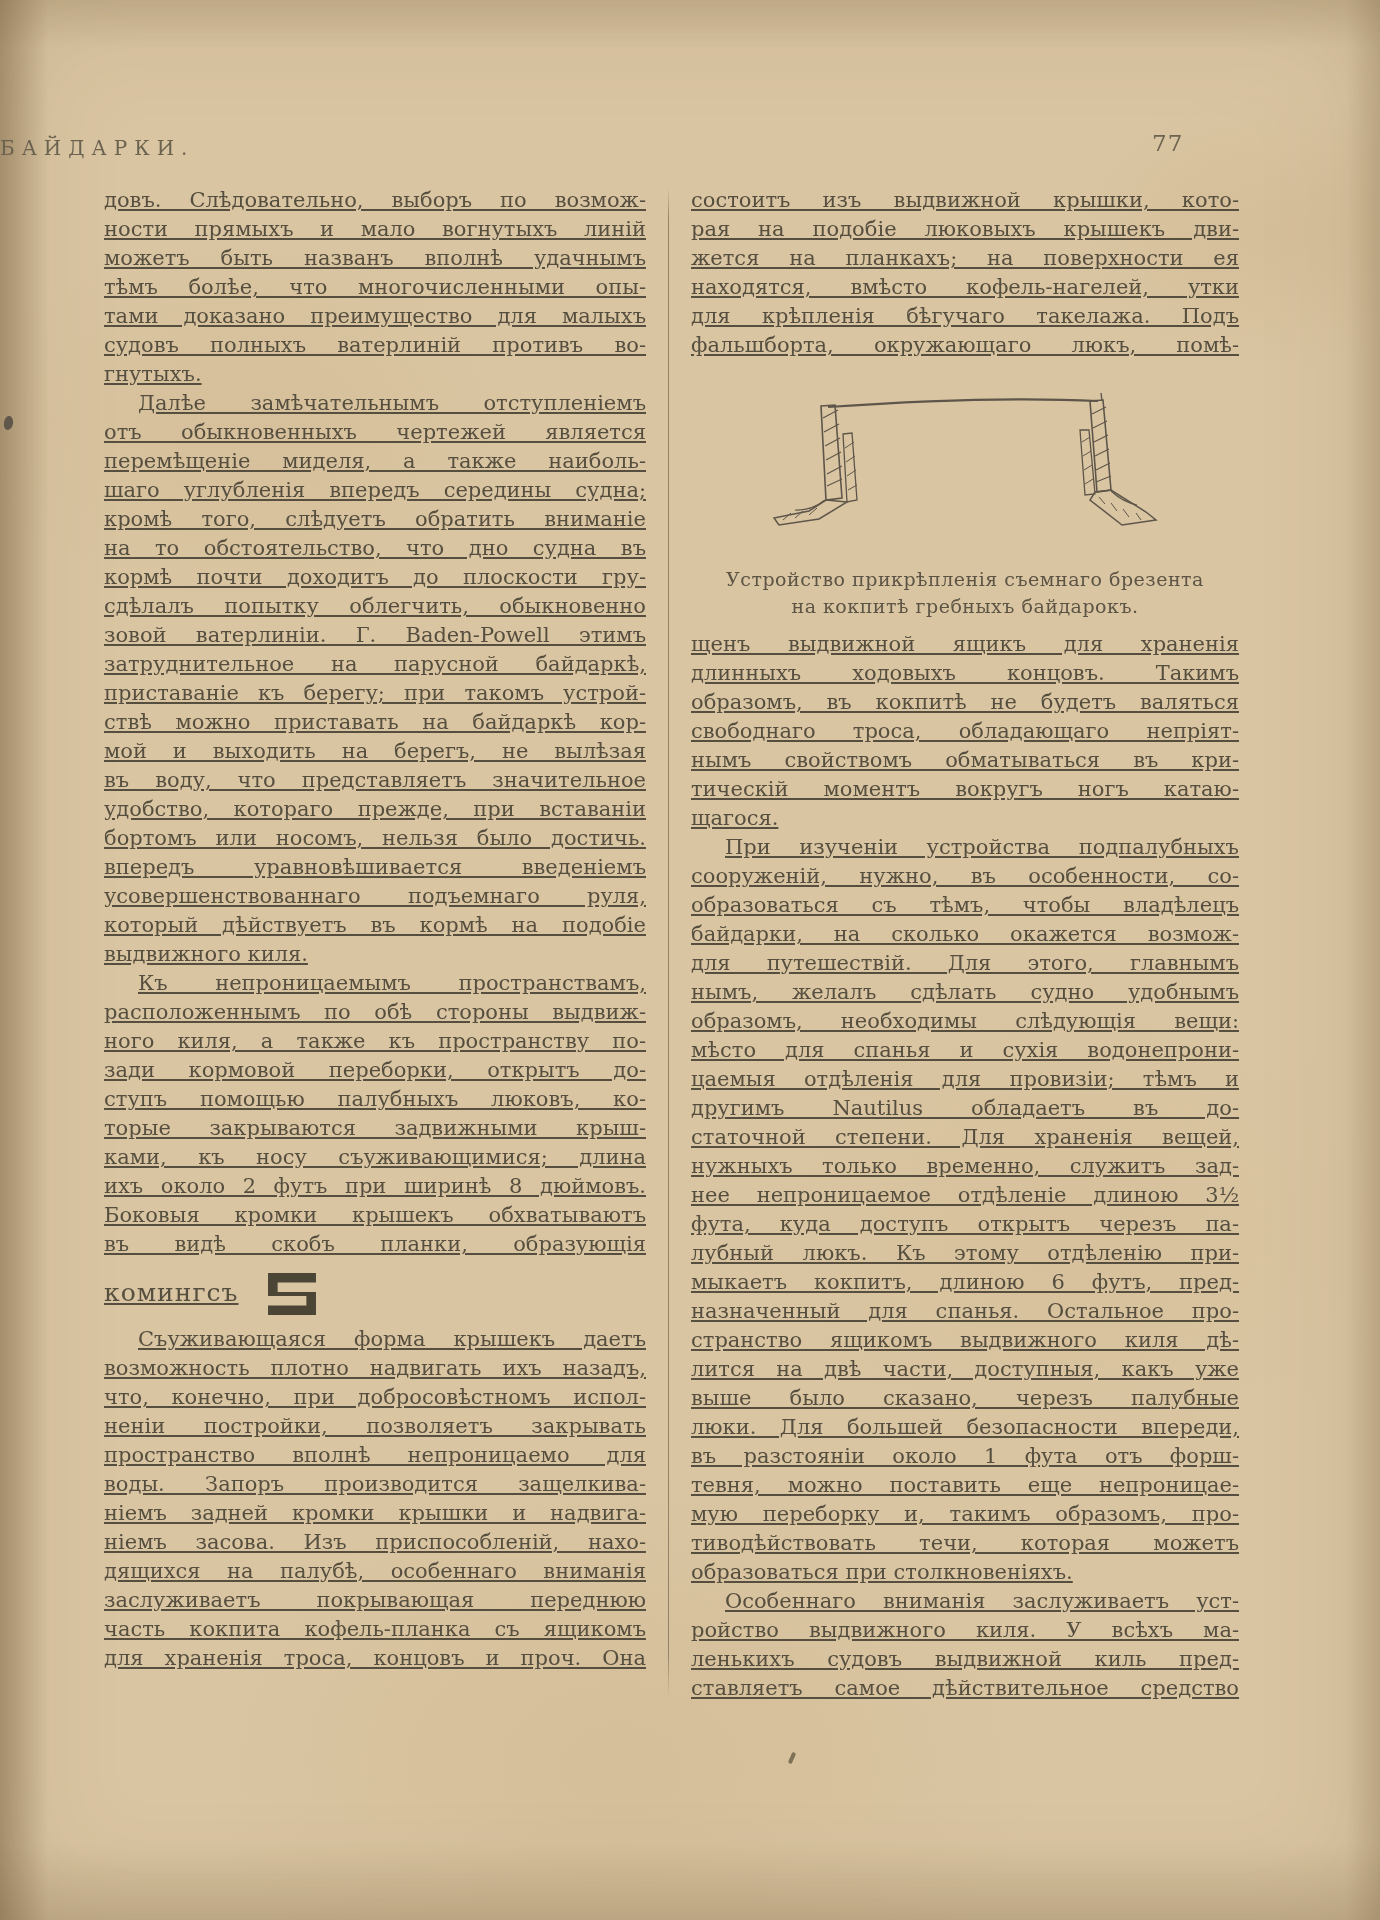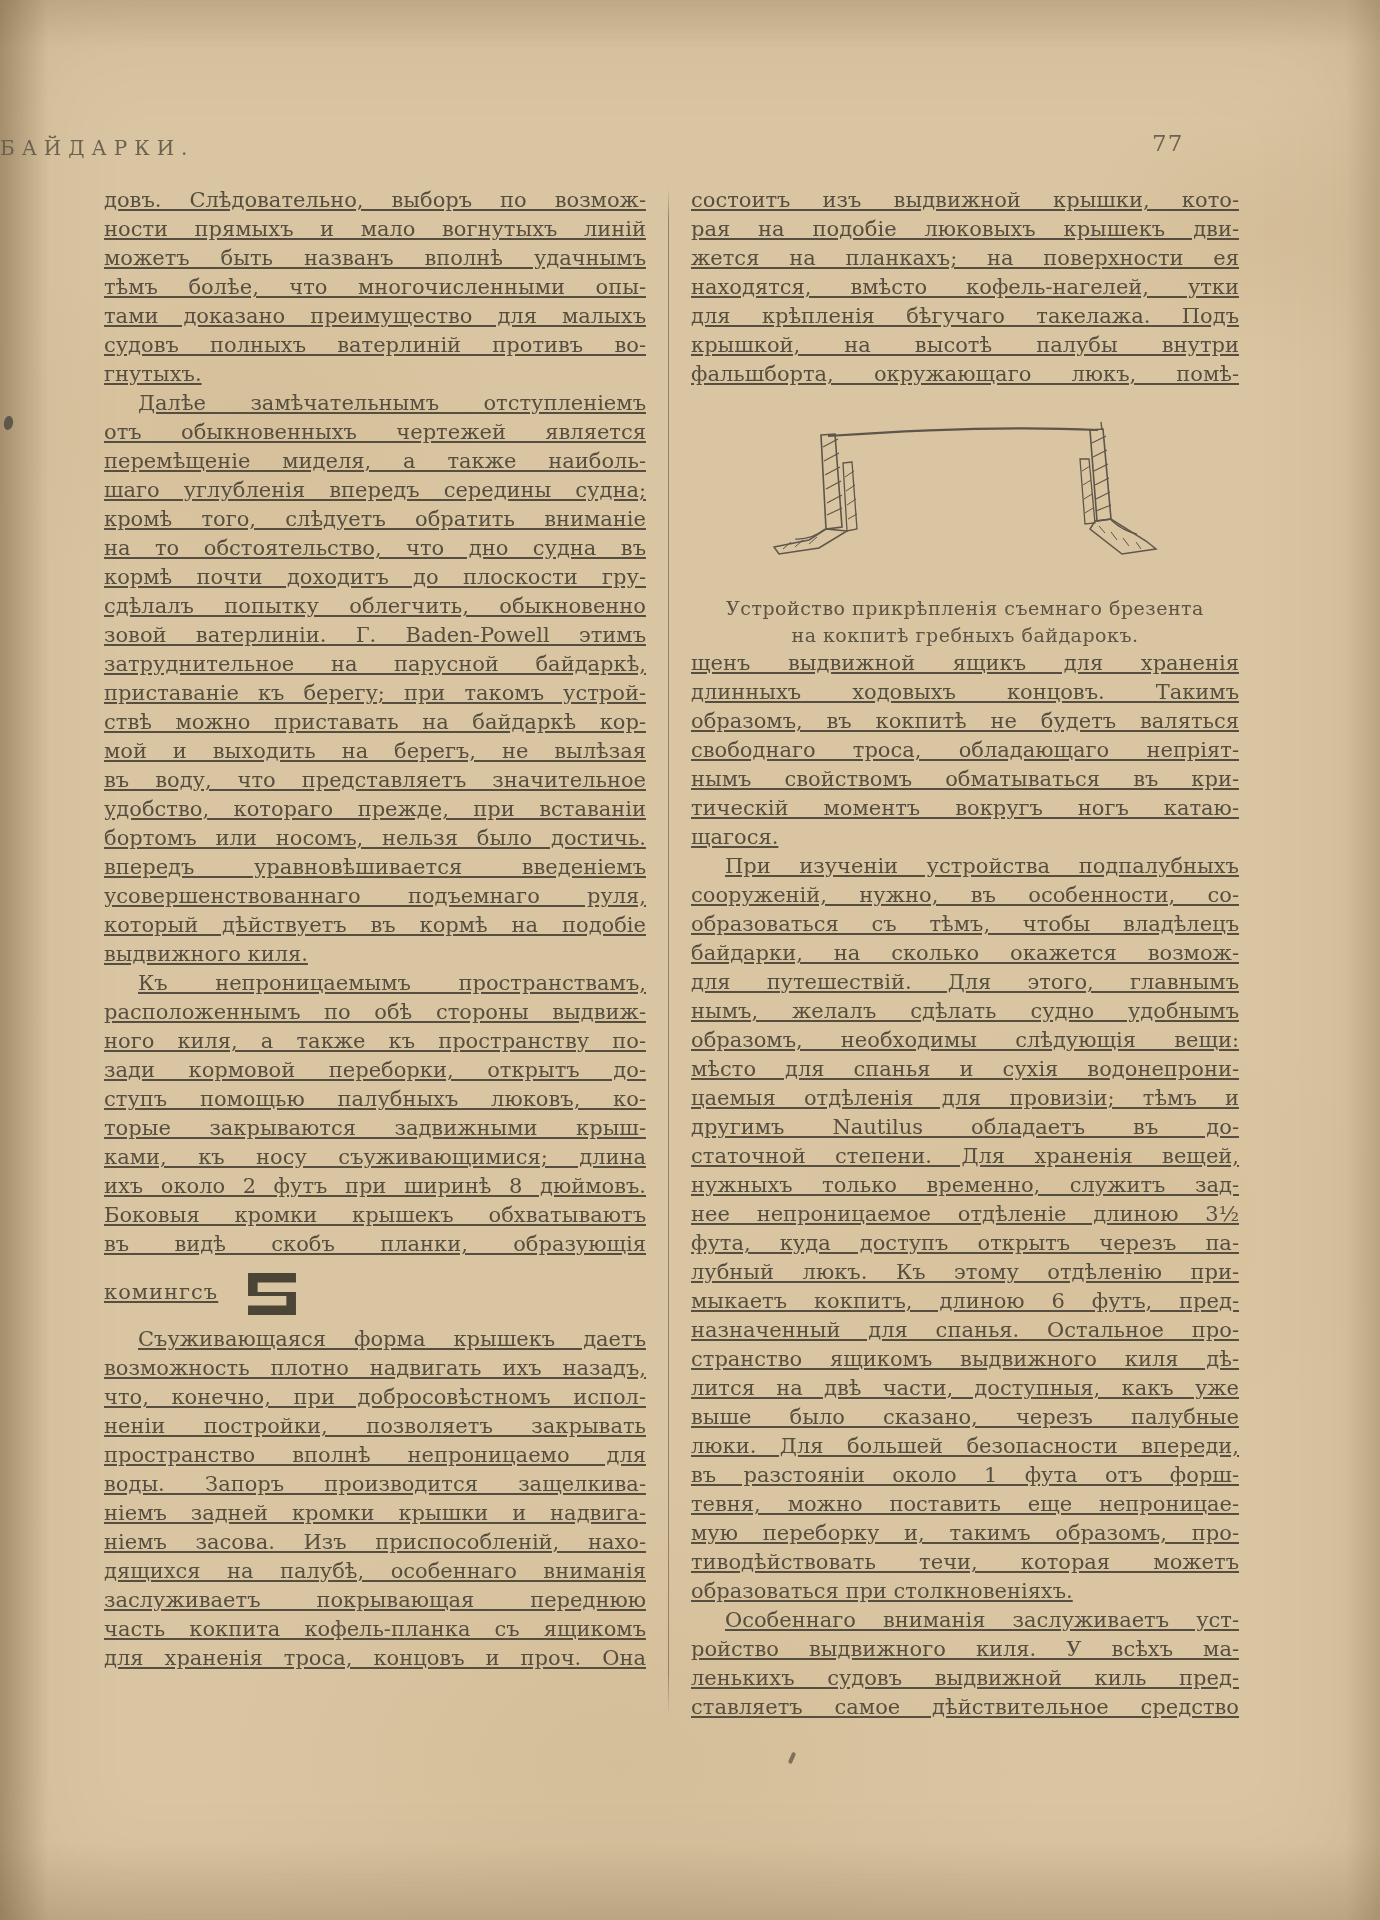--- a/index.html
+++ b/index.html
@@ -45,31 +45,31 @@
   .para{margin:0;text-decoration:underline;}
   .line{
     font-size:21px;line-height:29px;
     text-align:justify;text-align-last:justify;
     white-space:normal;
   }
   .line.last{text-align-last:left;}
   .para.indent .line:first-child{text-indent:34px;}
   .glyph-line{
     display:flex;align-items:center;gap:26px;
-    height:66px;font-size:21px;
+    height:66px;font-size:25px;
   }
   .glyph-line span{letter-spacing:1px;}
   .coaming-svg{display:block;margin-top:4px;}
   figure.deck-figure{margin:30px 0 0 0;text-align:center;}
   figure.deck-figure svg{display:block;margin:0 auto;}
   figcaption{
     font-size:19px;line-height:27px;margin-top:26px;
     color:#5c5444;letter-spacing:.5px;
   }
-  .after-figure{}
+  .after-figure{margin-top:10px;}
   .speck{position:absolute;background:#5f584a;}
   .speck.s1{left:4px;top:416px;width:9px;height:14px;border-radius:45% 55% 50% 50%;transform:rotate(12deg);}
   .speck.s2{left:790px;top:1752px;width:4px;height:12px;border-radius:2px;background:rgba(96,86,64,.75);transform:rotate(24deg);}
   .fig-ink{stroke:#5e564a;fill:none;}
 </style>
 </head>
 <body>
 
 <div class="page">
 
@@ -147,21 +147,20 @@
     <div class="col-rule"></div>
 
     <div class="col right">
       <div>
           <div class="para">
             <div class="line">состоитъ изъ выдвижной крышки, кото-</div>
             <div class="line">рая на подобіе люковыхъ крышекъ дви-</div>
             <div class="line">жется на планкахъ; на поверхности ея</div>
             <div class="line">находятся, вмѣсто кофель-нагелей, утки</div>
             <div class="line">для крѣпленія бѣгучаго такелажа. Подъ</div>
-            <div class="line">крышкой, на высотѣ палубы внутри</div>
             <div class="line">фальшборта, окружающаго люкъ, помѣ-</div>
           </div>
         </div>
 
       <figure class="deck-figure">
         <svg width="400" height="150" viewBox="0 0 400 150" aria-hidden="true">
 
           <path class="fig-ink" d="M63 17 C 150 11, 250 7, 333 11" stroke-width="2.2"></path>
           <path class="fig-ink" d="M337 11 L336 3" stroke-width="1.4"></path>
 

